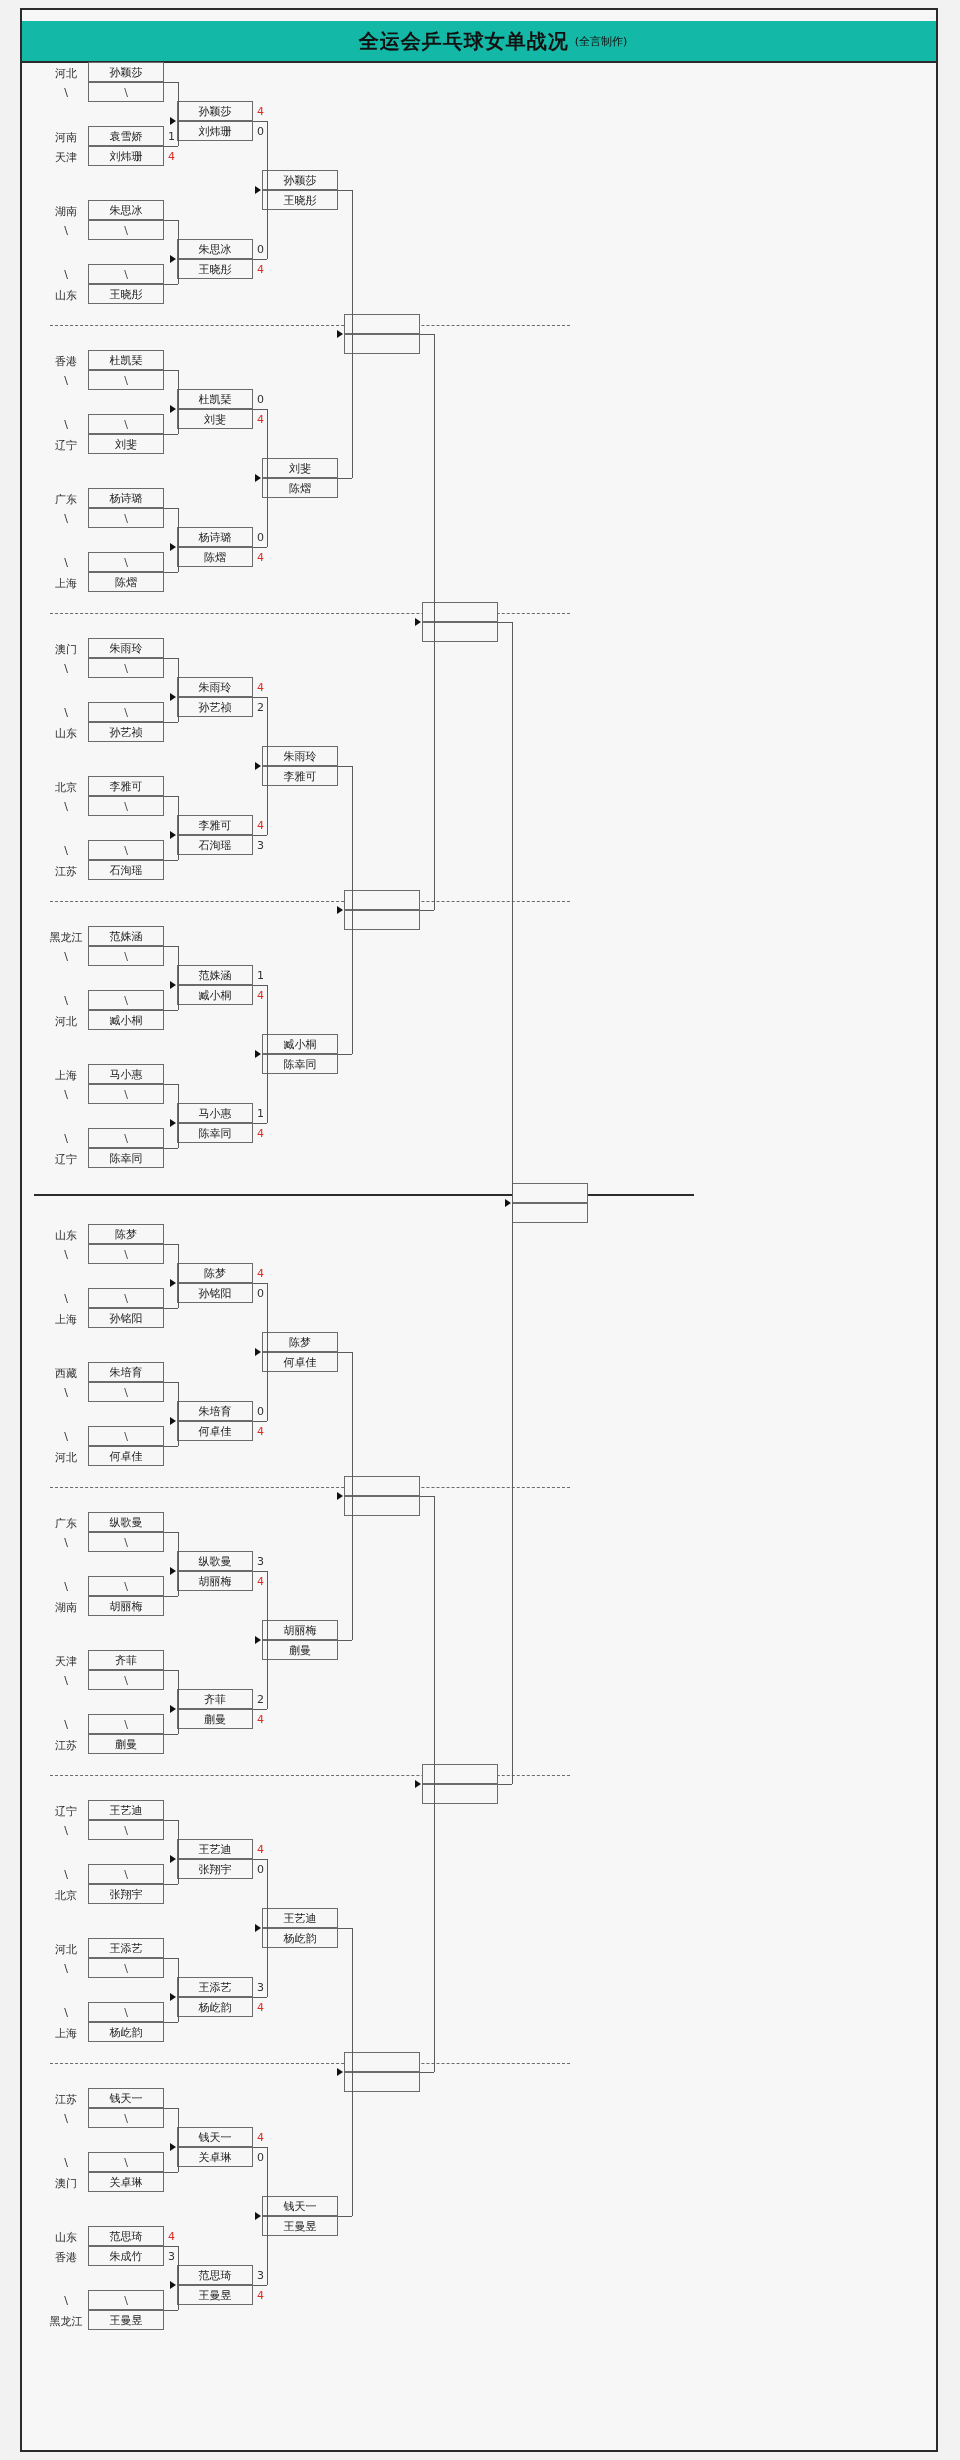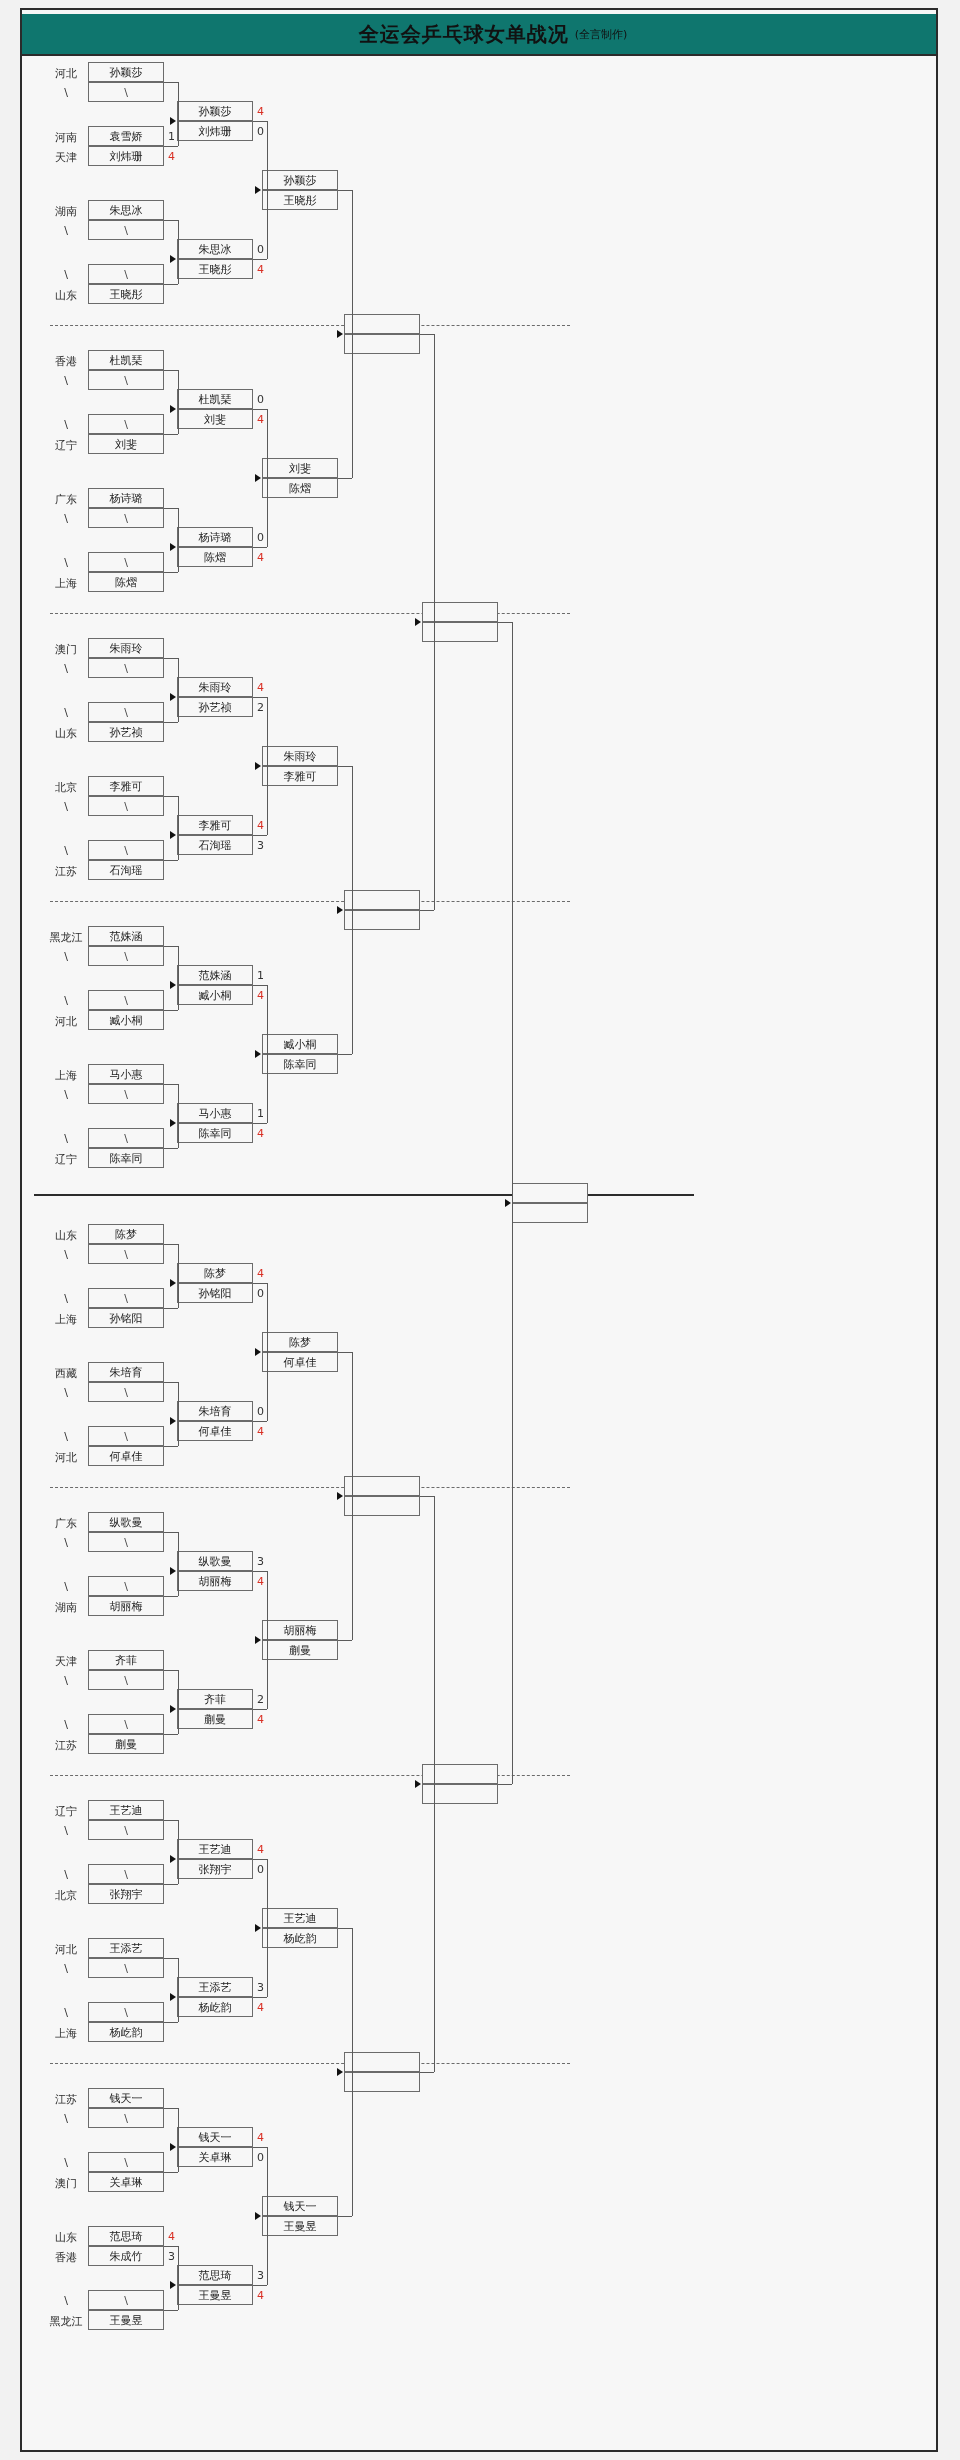--- a/index.html
+++ b/index.html
@@ -1,19 +1,19 @@
 <!DOCTYPE html>
 <html><head>
 <meta charset="utf-8">
 <style>
   html,body{margin:0;padding:0;background:#f2f2f2;}
   body{font-family:"DejaVu Sans","Liberation Sans",sans-serif;}
   #page{position:relative;width:960px;height:2460px;background:#f2f2f2;}
   #sheet{position:absolute;left:20px;top:8px;width:918px;height:2444px;background:#f7f7f7;border:2px solid #2b2b2b;box-sizing:border-box;}
-  #title-bar{position:absolute;left:0;top:4px;width:100%;height:42px;background:#0f766e;border-bottom:2px solid #2b2b2b;box-sizing:border-box;display:flex;align-items:center;justify-content:center;padding-left:28px;}
+  #title-bar{position:absolute;left:0;top:11px;width:100%;height:42px;background:#14b8a6;border-bottom:2px solid #2b2b2b;box-sizing:border-box;display:flex;align-items:center;justify-content:center;padding-left:28px;}
   #title-main{font-size:20px;font-weight:bold;color:#111;letter-spacing:1px;}
   #title-sub{font-size:11px;color:#111;margin-left:6px;}
   #canvas{position:absolute;left:0;top:42px;width:100%;height:2400px;}
   .box{position:absolute;border:1px solid #6b6b6b;background:#f7f7f7;box-sizing:border-box;
        display:flex;align-items:center;justify-content:center;font-size:11px;color:#1a1a1a;}
   .prov{position:absolute;font-size:11px;color:#2b2b2b;text-align:center;width:60px;}
   .score{position:absolute;font-size:11px;width:14px;text-align:left;}
   .sc-win{color:#d93025;}
   .sc-lose{color:#333;}
   .ln{position:absolute;background:#5b5b5b;}

